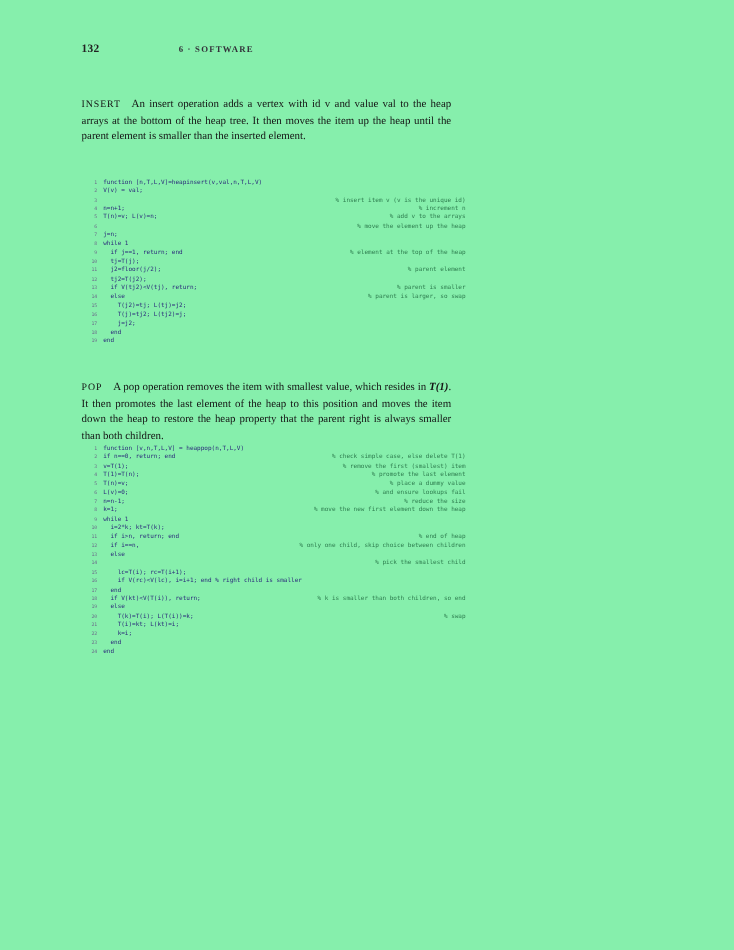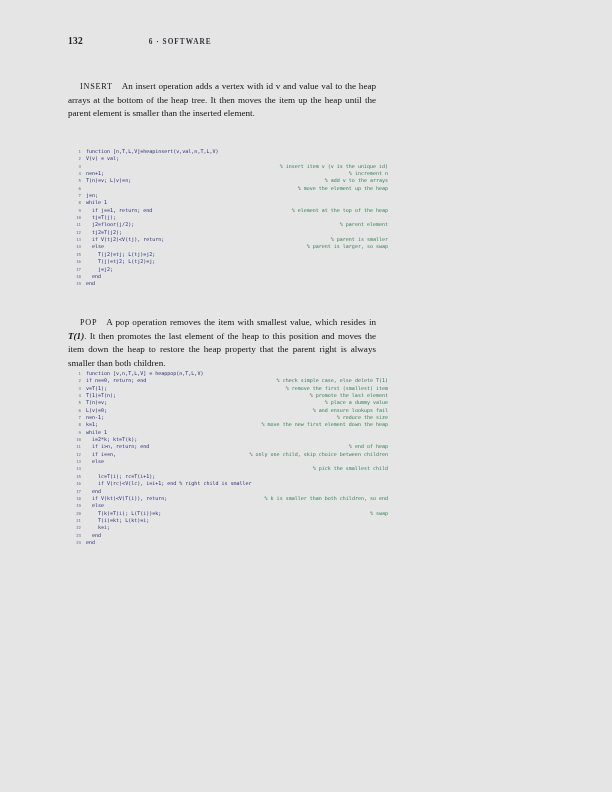--- a/index.html
+++ b/index.html
@@ -4,21 +4,21 @@
 <style>
   html, body {
     margin: 0;
     padding: 0;
     background: #ffffff;
   }
   .page {
     position: relative;
     width: 612px;
     height: 792px;
-    background: #e5e5e5;
+    background: #86efac;
     font-family: "Liberation Serif", "DejaVu Serif", serif;
     color: #1a1a1a;
     overflow: hidden;
   }
 
   
   .running-head {
     position: absolute;
     left: 68px;
     top: 36px;
@@ -50,21 +50,20 @@
     text-align: justify;
     color: #141414;
     hyphens: none;
   }
   p.indent { text-indent: 16px; }
   .runin {
     font-variant: small-caps;
     letter-spacing: 0.75px;
     font-size: 8.2px;
     padding-right: 9px;
-    margin-left: 12px;
   }
   .mathit {
     font-family: "Liberation Serif", "DejaVu Serif", serif;
     font-style: italic;
     font-weight: bold;
   }
 
   
   .para-intro { position: absolute; left: 68px; top: 80px;  width: 308px; }
   .para-pop   { position: absolute; left: 68px; top: 316px; width: 308px; }

